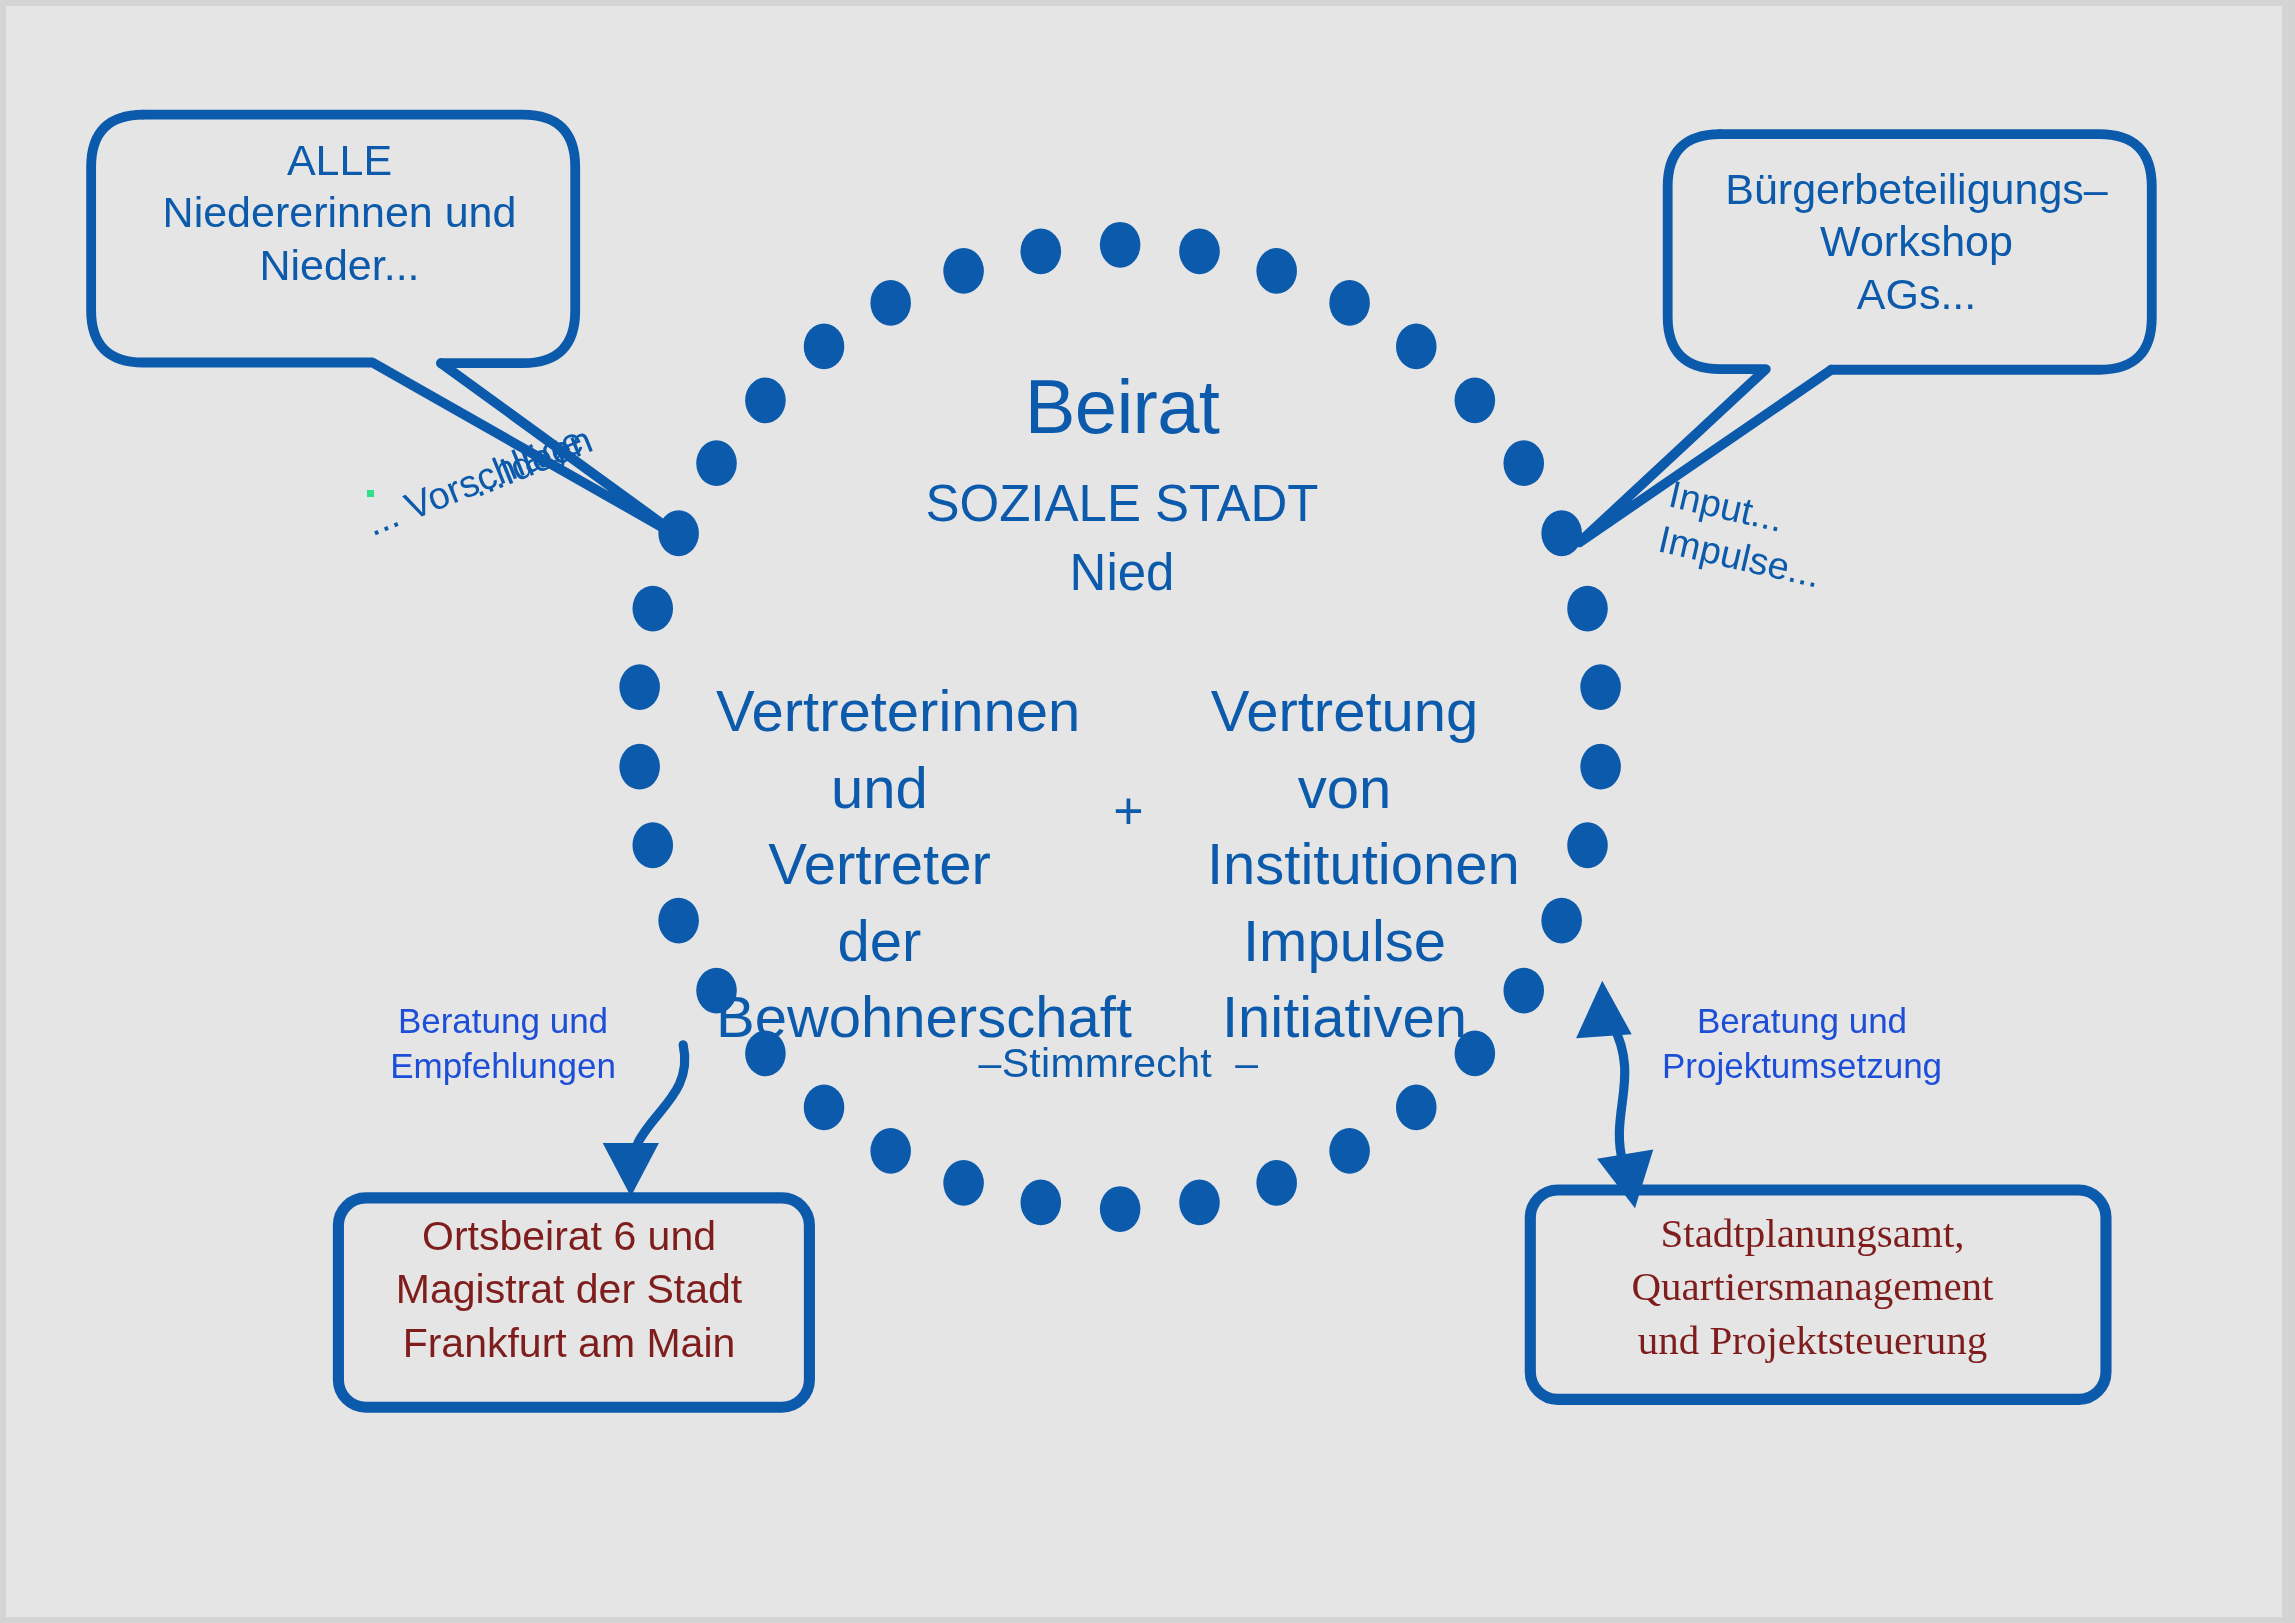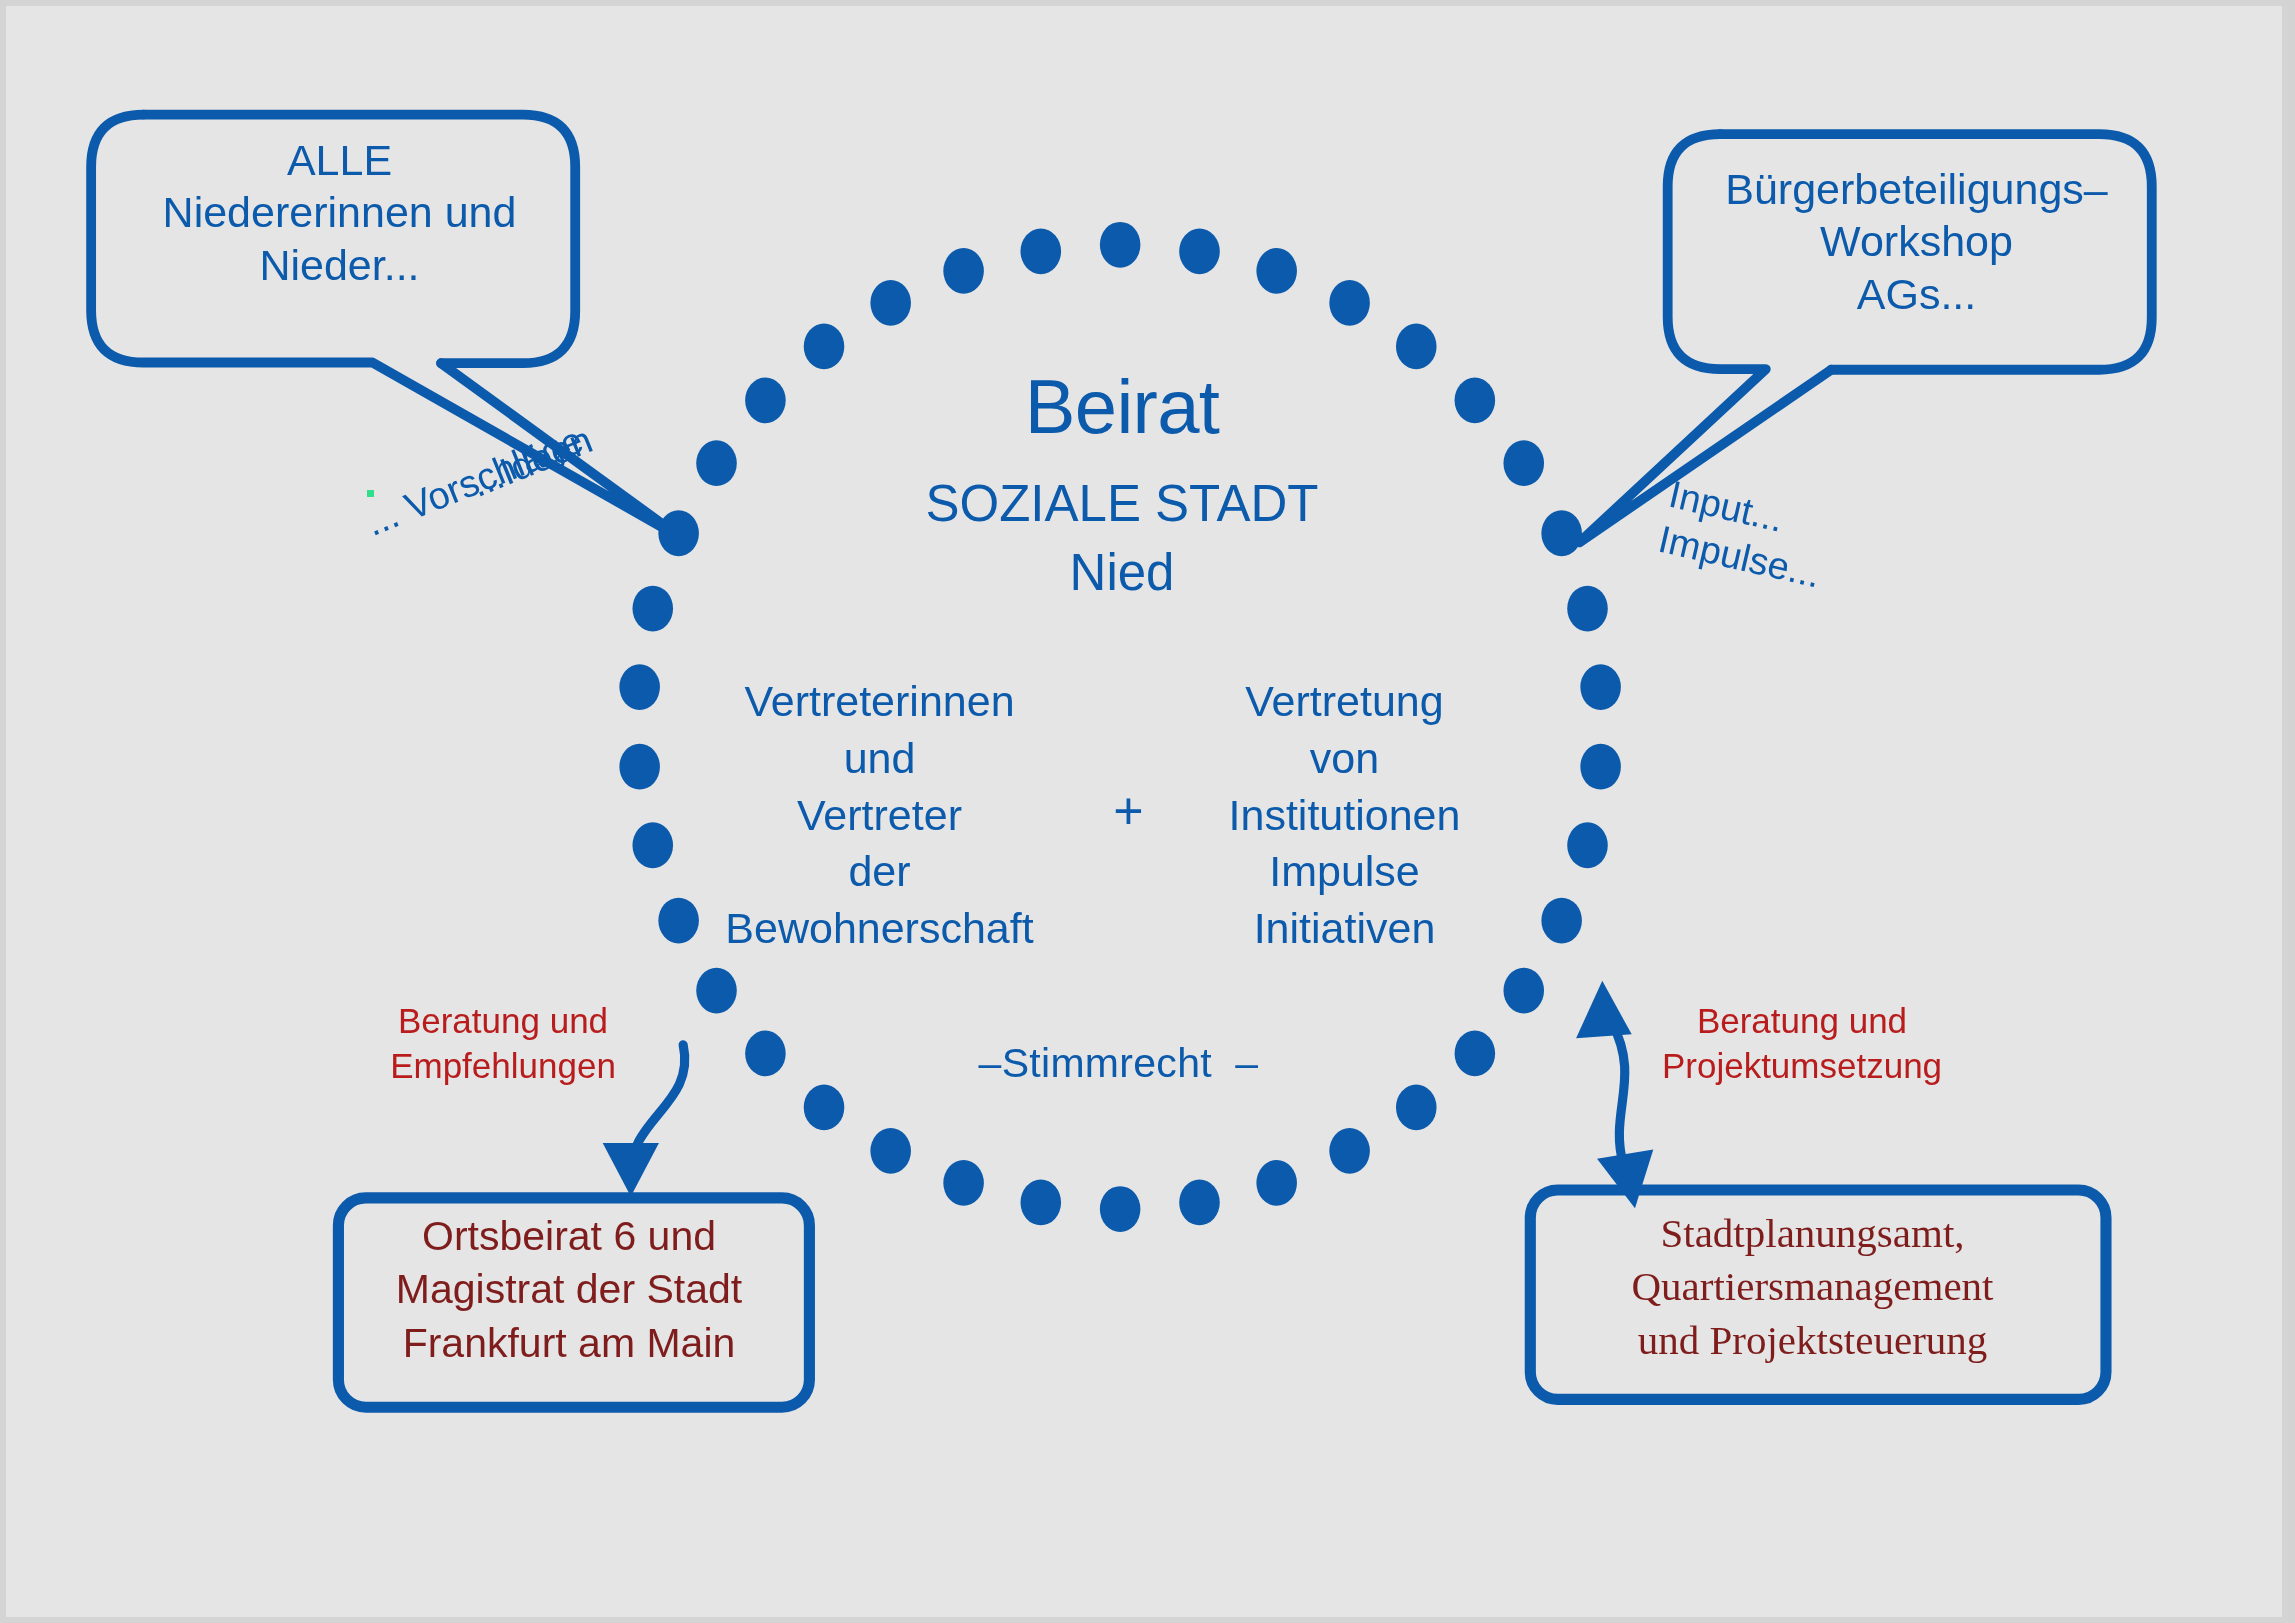--- a/index.html
+++ b/index.html
@@ -51,21 +51,21 @@
     left: 838px; top: 468px; width: 556px;
     font-size: 51px;
   }
   #circle-sub2 {
     left: 838px; top: 537px; width: 556px;
     font-size: 51px;
   }
 
   .col {
     position: absolute;
-    font-size: 43px;
+    font-size: 58px;
     line-height: 1.32;
     text-align: center;
     color: #0c5aab;
     white-space: pre-line;
   }
   #col-left  { left: 710px; top: 667px; width: 327px; }
   #col-right { left: 1201px; top: 667px; width: 275px; }
   #plus-sign {
     left: 1083px; top: 775px; width: 79px;
     font-size: 52px;
@@ -103,21 +103,21 @@
     text-align: left;
     line-height: 1.22;
   }
 
   
   .lower-ann {
     position: absolute;
     font-size: 35px;
     line-height: 1.28;
     white-space: pre-line;
-    color: #b91c1c;
+    color: #1d4ed8;
   }
   #ann-beratung-left  { left: 366px;  top: 993px; width: 262px; text-align: center; }
   #ann-beratung-right { left: 1642px; top: 993px; width: 308px; text-align: center; }
 
   
   .box-text {
     position: absolute;
     font-size: 41px;
     line-height: 1.3;
     text-align: center;

